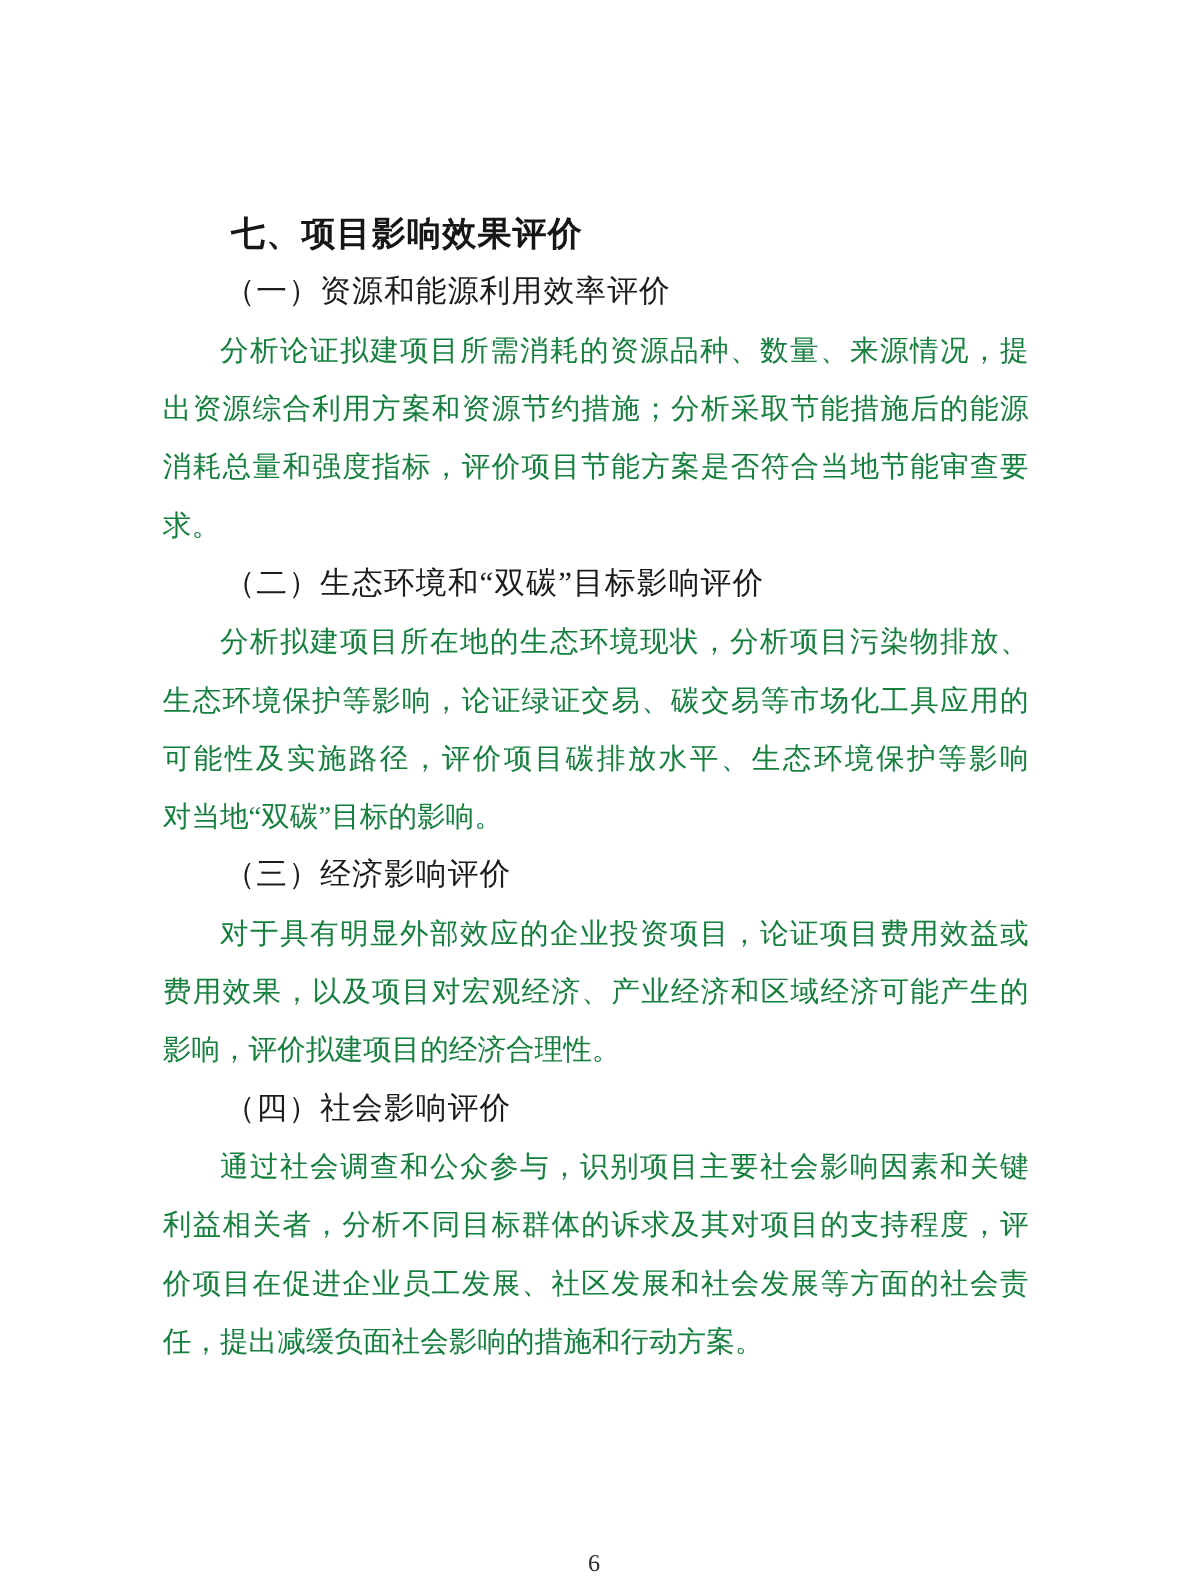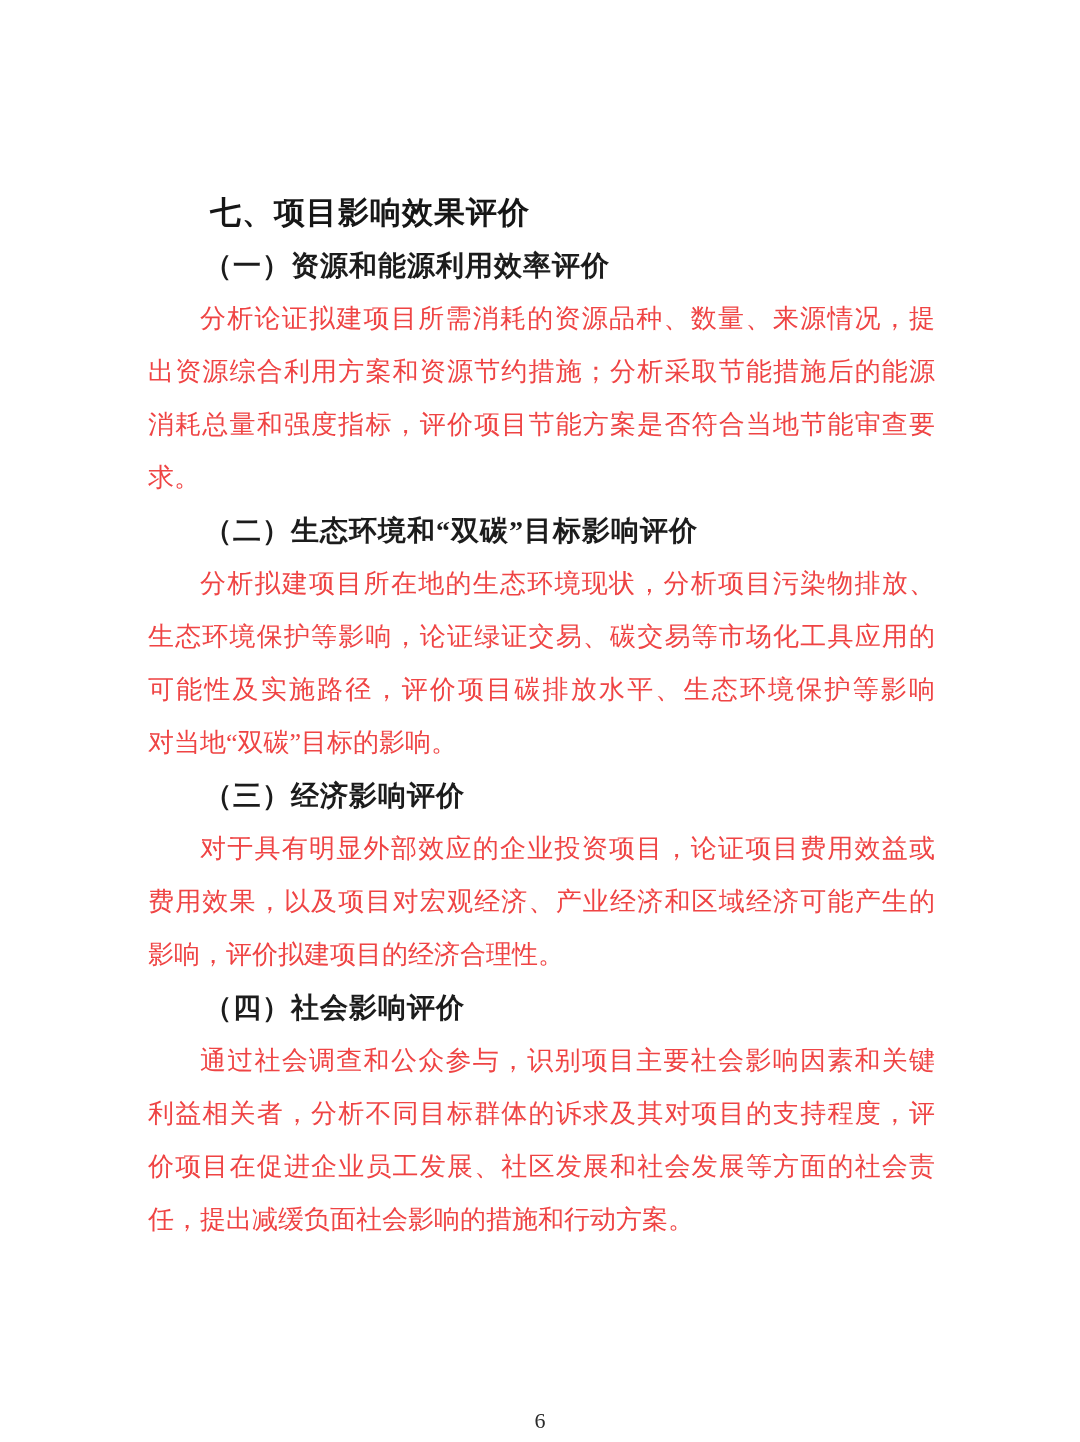--- a/index.html
+++ b/index.html
@@ -28,32 +28,32 @@
     font-size: 31px;
     font-weight: 700;
     line-height: 53px;
     text-indent: 2em;
     color: #161616;
     letter-spacing: 1px;
   }
   .sub-heading {
     margin: 0;
     font-size: 28px;
-    font-weight: 700;
+    font-weight: 400;
     line-height: 53px;
     text-indent: 2em;
     color: #1c1c1c;
     letter-spacing: 1px;
   }
   .t-line {
     margin: 0;
     font-size: 26px;
     font-weight: 400;
     line-height: 53px;
-    color: #ef4444;
+    color: #15803d;
   }
   .justify {
     text-align: justify;
     text-align-last: justify;
     text-justify: inter-character;
   }
   .indent {
     text-indent: 2em;
   }
   .page-number {

